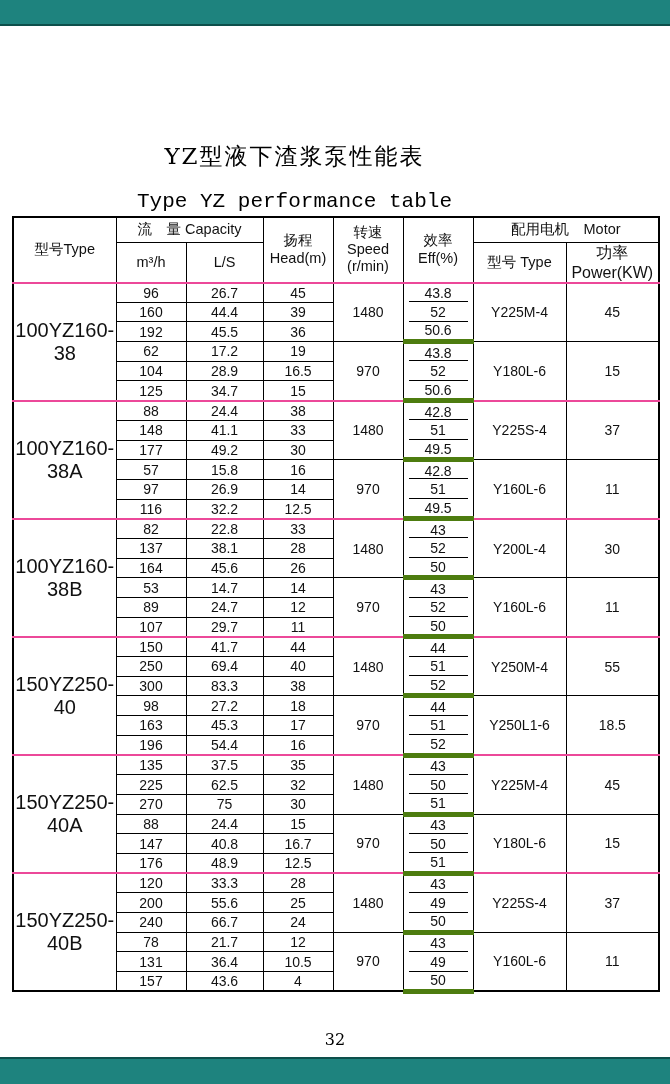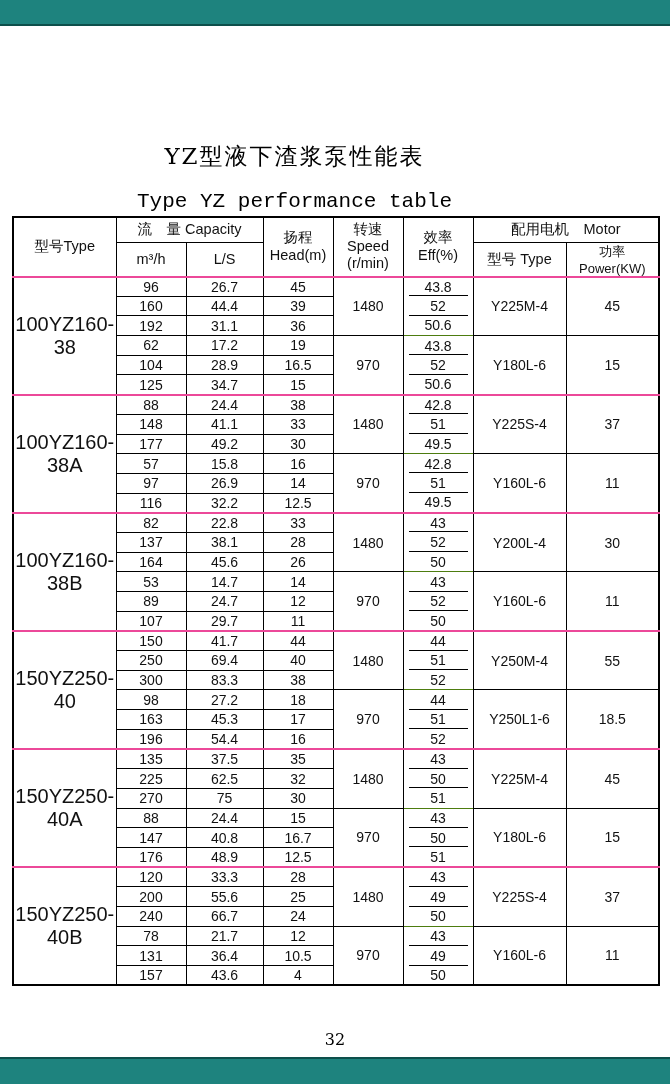--- a/index.html
+++ b/index.html
@@ -22,34 +22,34 @@
   col.c-ls     { width:77px; }
   col.c-head   { width:70px; }
   col.c-speed  { width:70px; }
   col.c-eff    { width:70px; }
   col.c-mtype  { width:93px; }
   col.c-power  { width:93px; }
 
   th, td { border:1px solid #000; padding:0; text-align:center; vertical-align:middle; }
   thead tr { height:25px; }
   thead th { font-weight:normal; font-size:14.5px; }
-  thead th.hdr-sm { font-size:13px; }
+  thead th.hdr-sm { font-size:16px; }
   .sub { display:block; line-height:1.2; }
 
   tbody tr { height:19.7px; }
   tbody td { font-size:14px; }
   td.model-cell { font-size:20px; }
   td.motor-cell, td.power-cell { font-size:14px; }
 
   tr.sec-top td { border-top:2px solid #ec4899; }
   td.eff-cell { border-top:none; border-bottom:none; position:relative; }
   td.eff-inset::after {
     content:""; position:absolute; left:5px; right:5px; bottom:0; height:1px; background:#000;
   }
-  td.eff-bend { border-bottom:1px solid #4d7c0f; }
+  td.eff-bend { border-bottom:5px solid #4d7c0f; }
 
   .page-num { position:absolute; top:1030px; left:0; width:670px; text-align:center;
     font-family:"DejaVu Serif", serif; font-size:16px; color:#000; }
 </style>
 </head>
 <body>
 
 <div class="band band-top"></div>
 
 <div class="titles">
@@ -106,21 +106,21 @@
           <td class="power-cell" rowspan="3">45</td>
         </tr>
         <tr>
           <td>160</td>
           <td>44.4</td>
           <td>39</td>
           <td class="eff-cell eff-inset">52</td>
         </tr>
         <tr>
           <td>192</td>
-          <td>31.1</td>
+          <td>45.5</td>
           <td>36</td>
           <td class="eff-cell eff-bend">50.6</td>
         </tr>
         <tr>
           <td>62</td>
           <td>17.2</td>
           <td>19</td>
           <td class="speed-cell" rowspan="3">970</td>
           <td class="eff-cell eff-inset">43.8</td>
           <td class="motor-cell" rowspan="3">Y180L-6</td>

